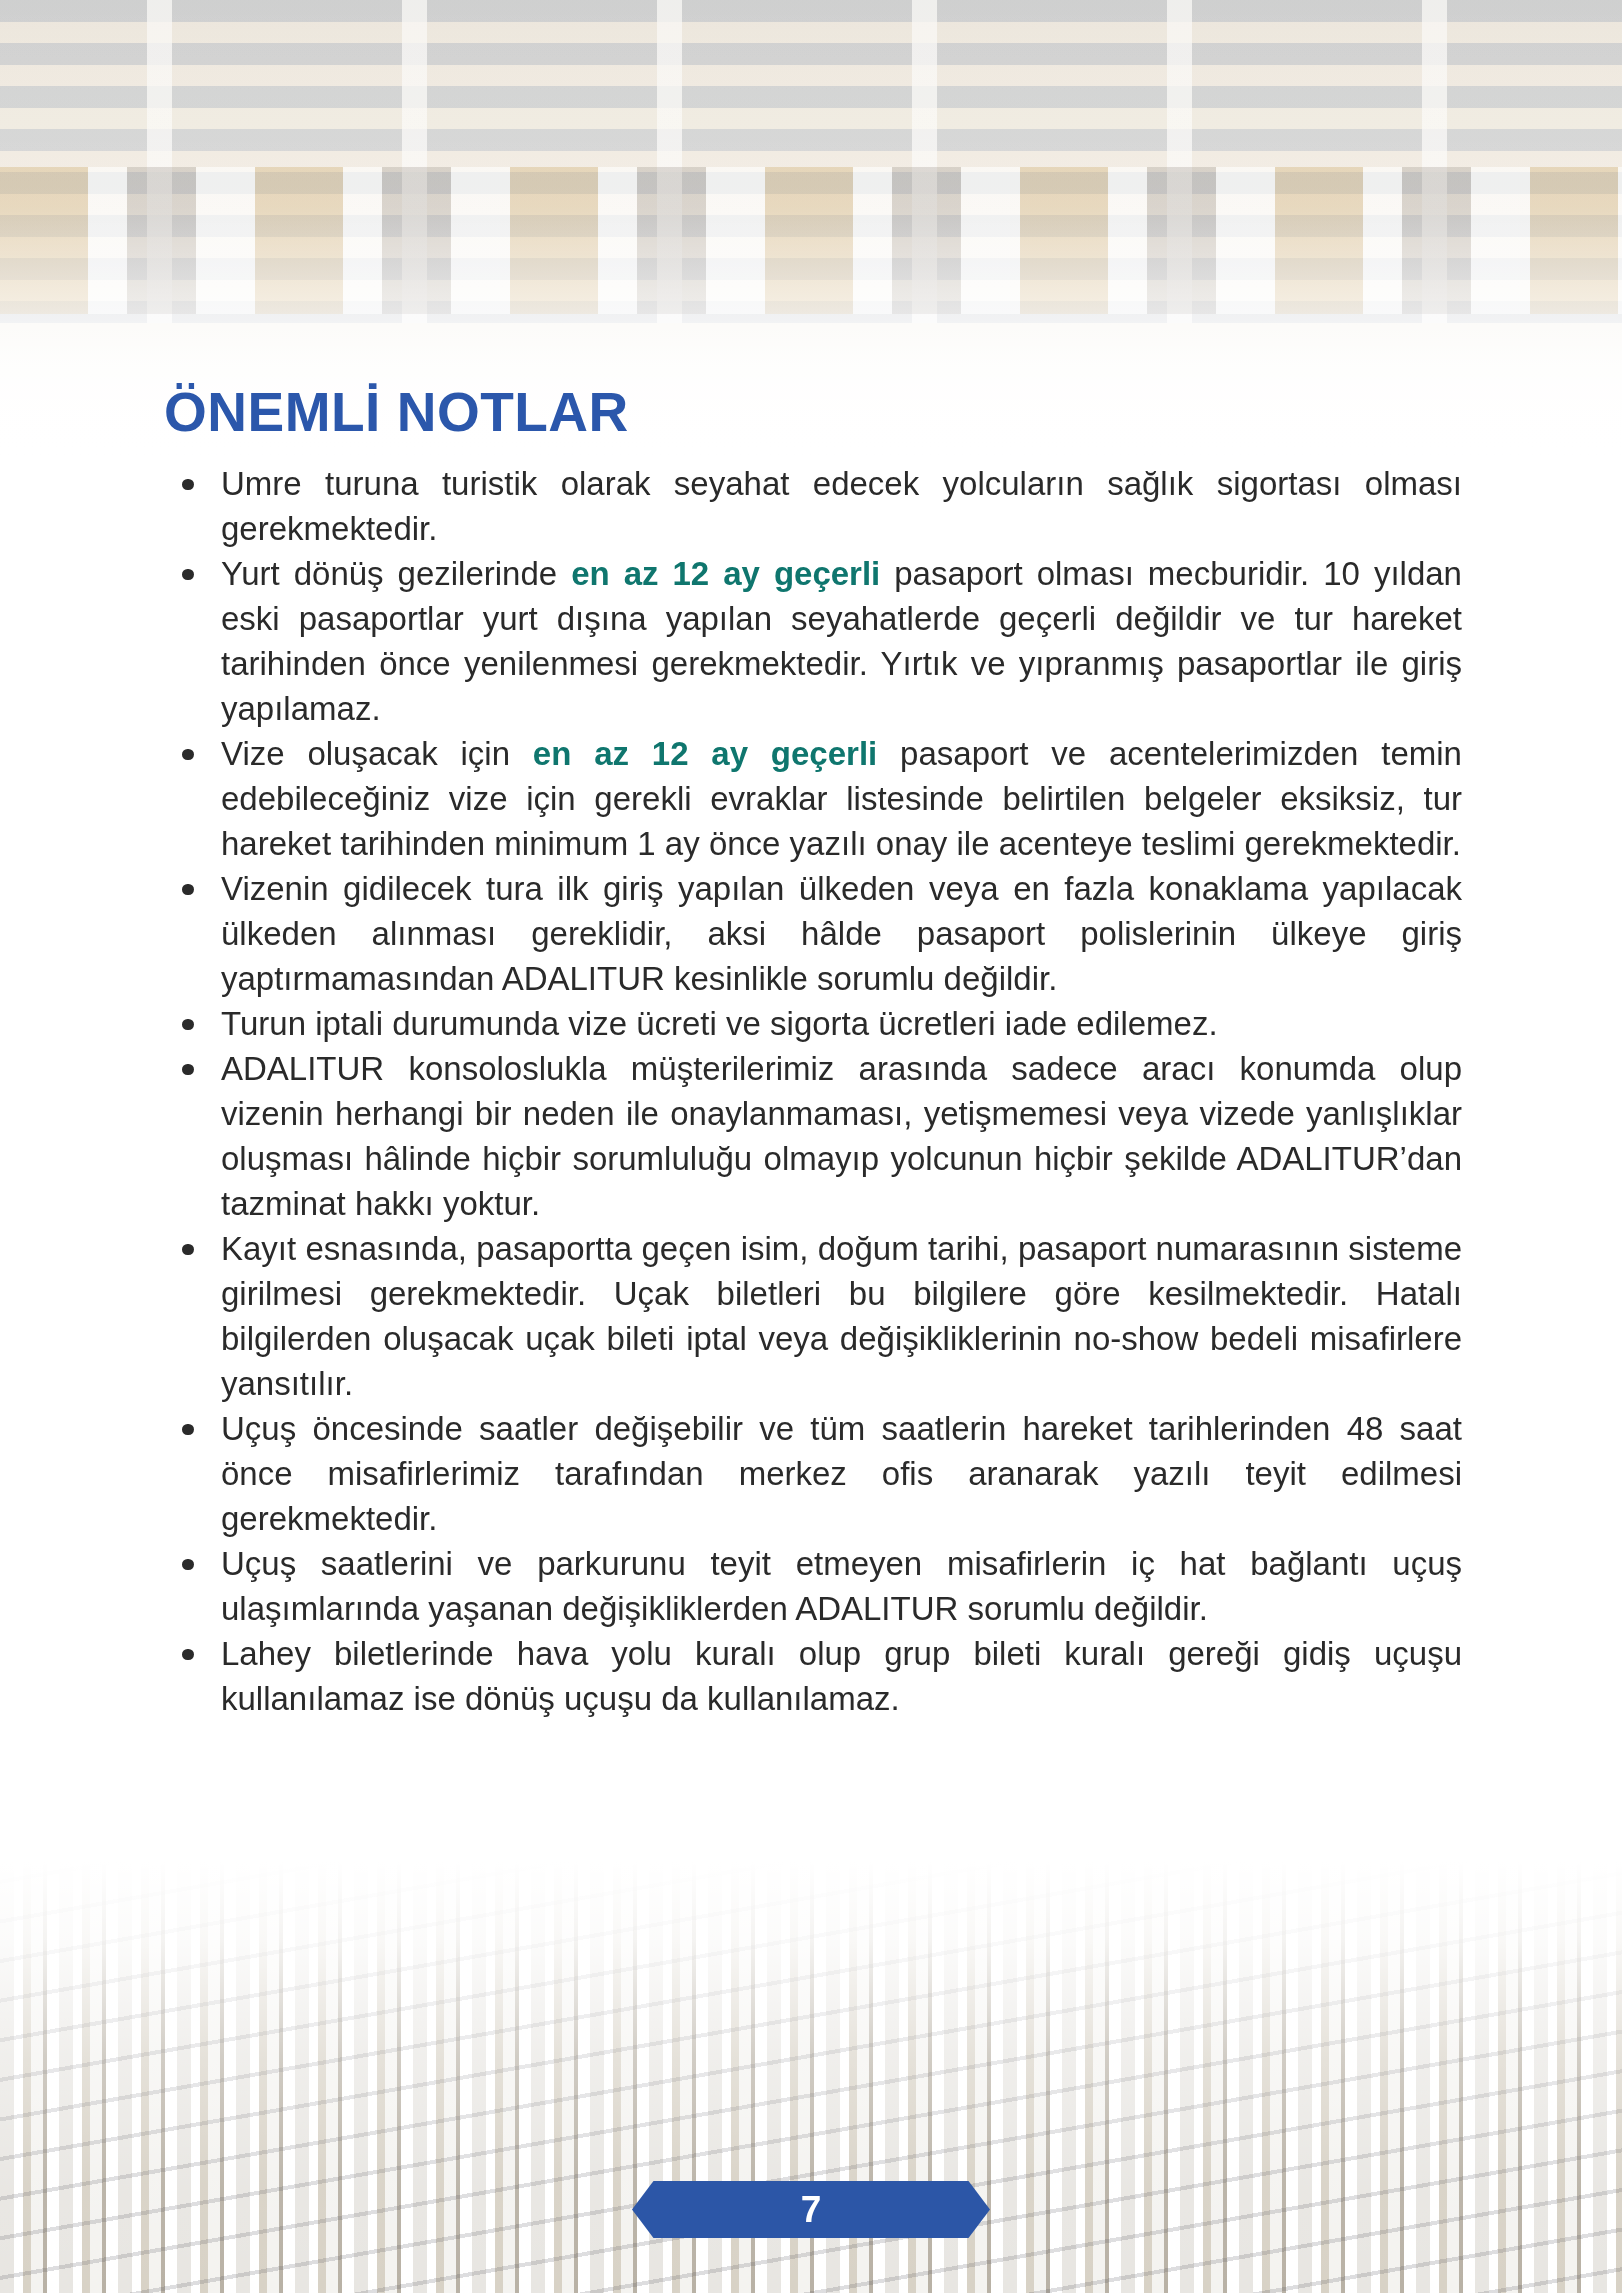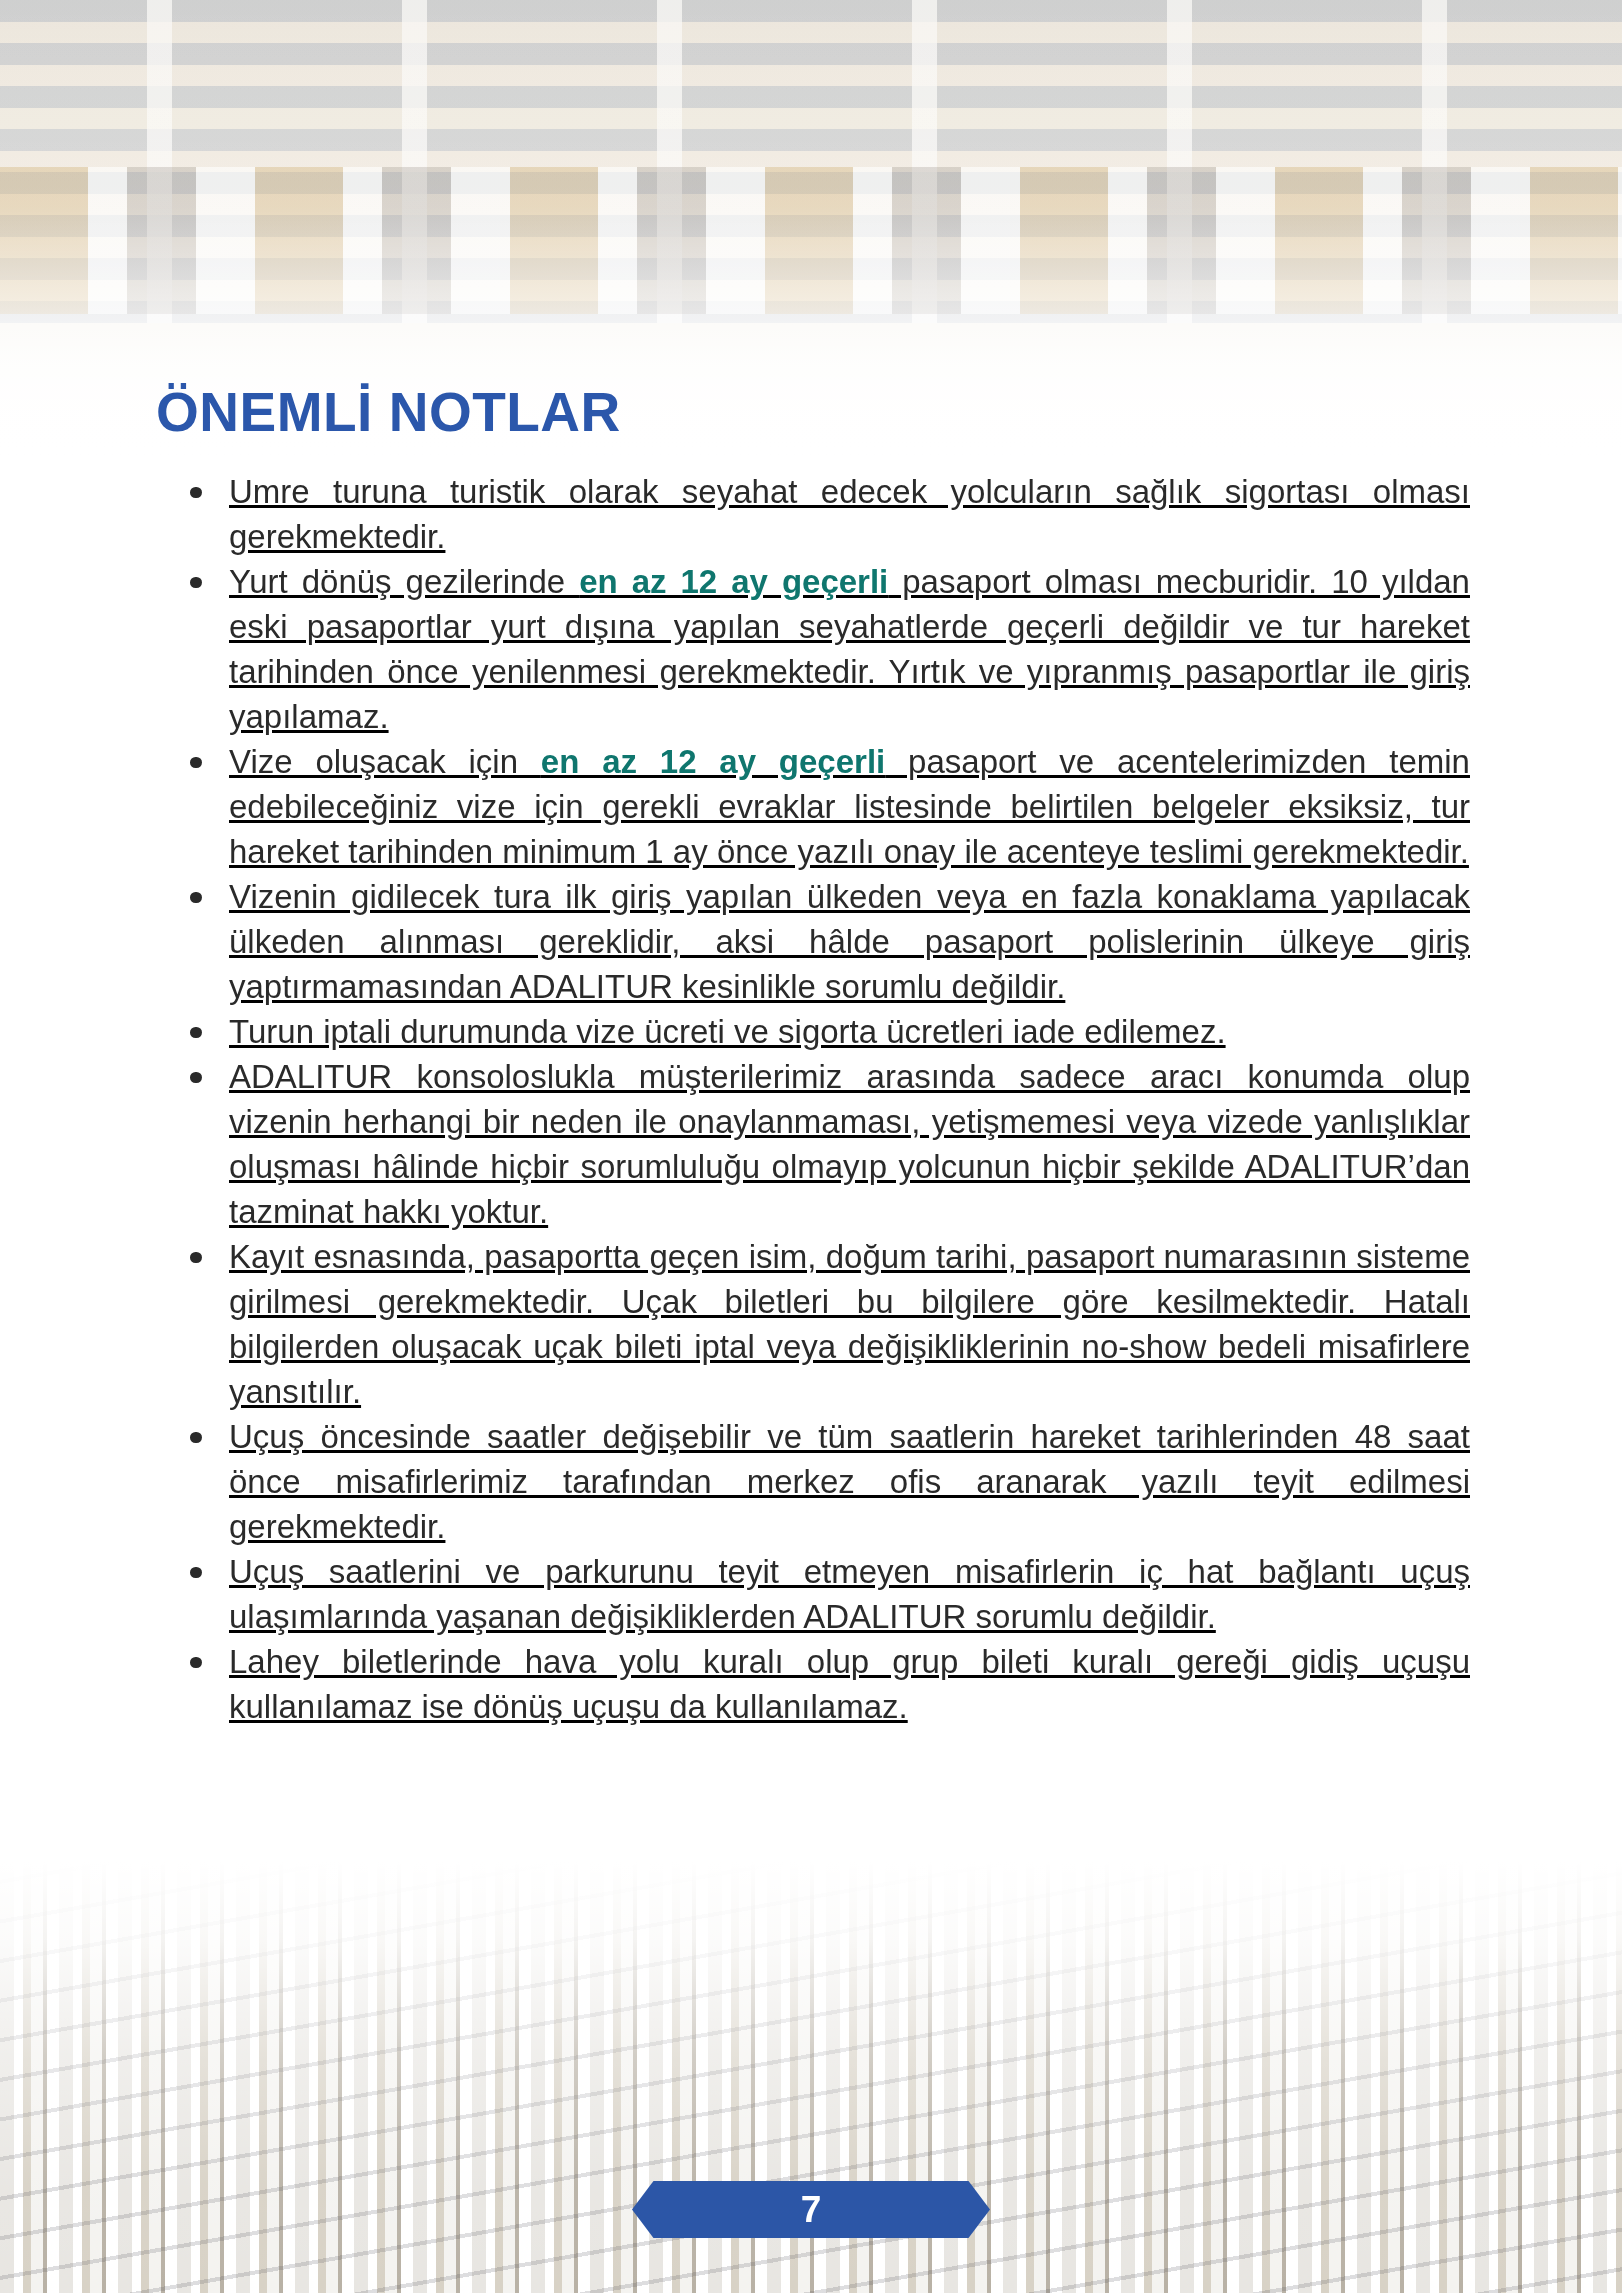--- a/index.html
+++ b/index.html
@@ -25,25 +25,25 @@
   .crowd .base { position:absolute; inset:0;
     background:
       repeating-linear-gradient(90deg, #e8e6e2 0 13.7px, #ffffff 13.7px 23.5px, #d8d2c6 23.5px 31px, #f4f3f0 31px 43px, #b9b2a6 43px 47px, #ffffff 47px 59px),
       #eeeeee; }
   .crowd .rows { position:absolute; inset:0;
     background: repeating-linear-gradient(170deg, rgba(0,0,0,.0) 0 17.6px, rgba(70,70,80,.18) 17.6px 21.6px, rgba(0,0,0,0) 21.6px 39px); }
   .crowd .fade { position:absolute; inset:0;
     background: linear-gradient(180deg, #ffffff 0%, rgba(255,255,255,.85) 18%, rgba(255,255,255,.35) 45%, rgba(255,255,255,.05) 75%, rgba(255,255,255,0) 100%); }
 
   
-  .title { position:absolute; left:156px; top:380px; margin:0;
+  .title { position:absolute; left:164px; top:380px; margin:0;
     font-family:"Liberation Sans", sans-serif; font-weight:700; font-size:55px;
     color:#2b57ab; letter-spacing:0.5px; }
 
-  .notes { position:absolute; left:176px; top:457px; width:1282px; margin:12px; padding:0; list-style:none;text-decoration:underline; }
+  .notes { position:absolute; left:176px; top:457px; width:1282px; margin:4px; padding:0; list-style:none; }
   .notes li { position:relative; padding-left:41px; font-size:33px; line-height:45px;
     color:#2a2a2a; text-align:justify; }
   .notes li .bullet { position:absolute; left:2px; top:17.6px; width:11.8px; height:11.8px; border-radius:50%; background:#2a2a2a; }
   .notes li b { font-weight:700; color:#0f766e; }
 
   
   .page-badge { position:absolute; left:632px; top:2181px; width:358px; height:57px;
     background:#2c56a7; clip-path:polygon(6% 0, 94% 0, 100% 50%, 94% 100%, 6% 100%, 0 50%);
     display:flex; align-items:center; justify-content:center; }
   .page-badge span { color:#ffffff; font-weight:700; font-size:37px; font-family:"Liberation Sans", sans-serif; }

